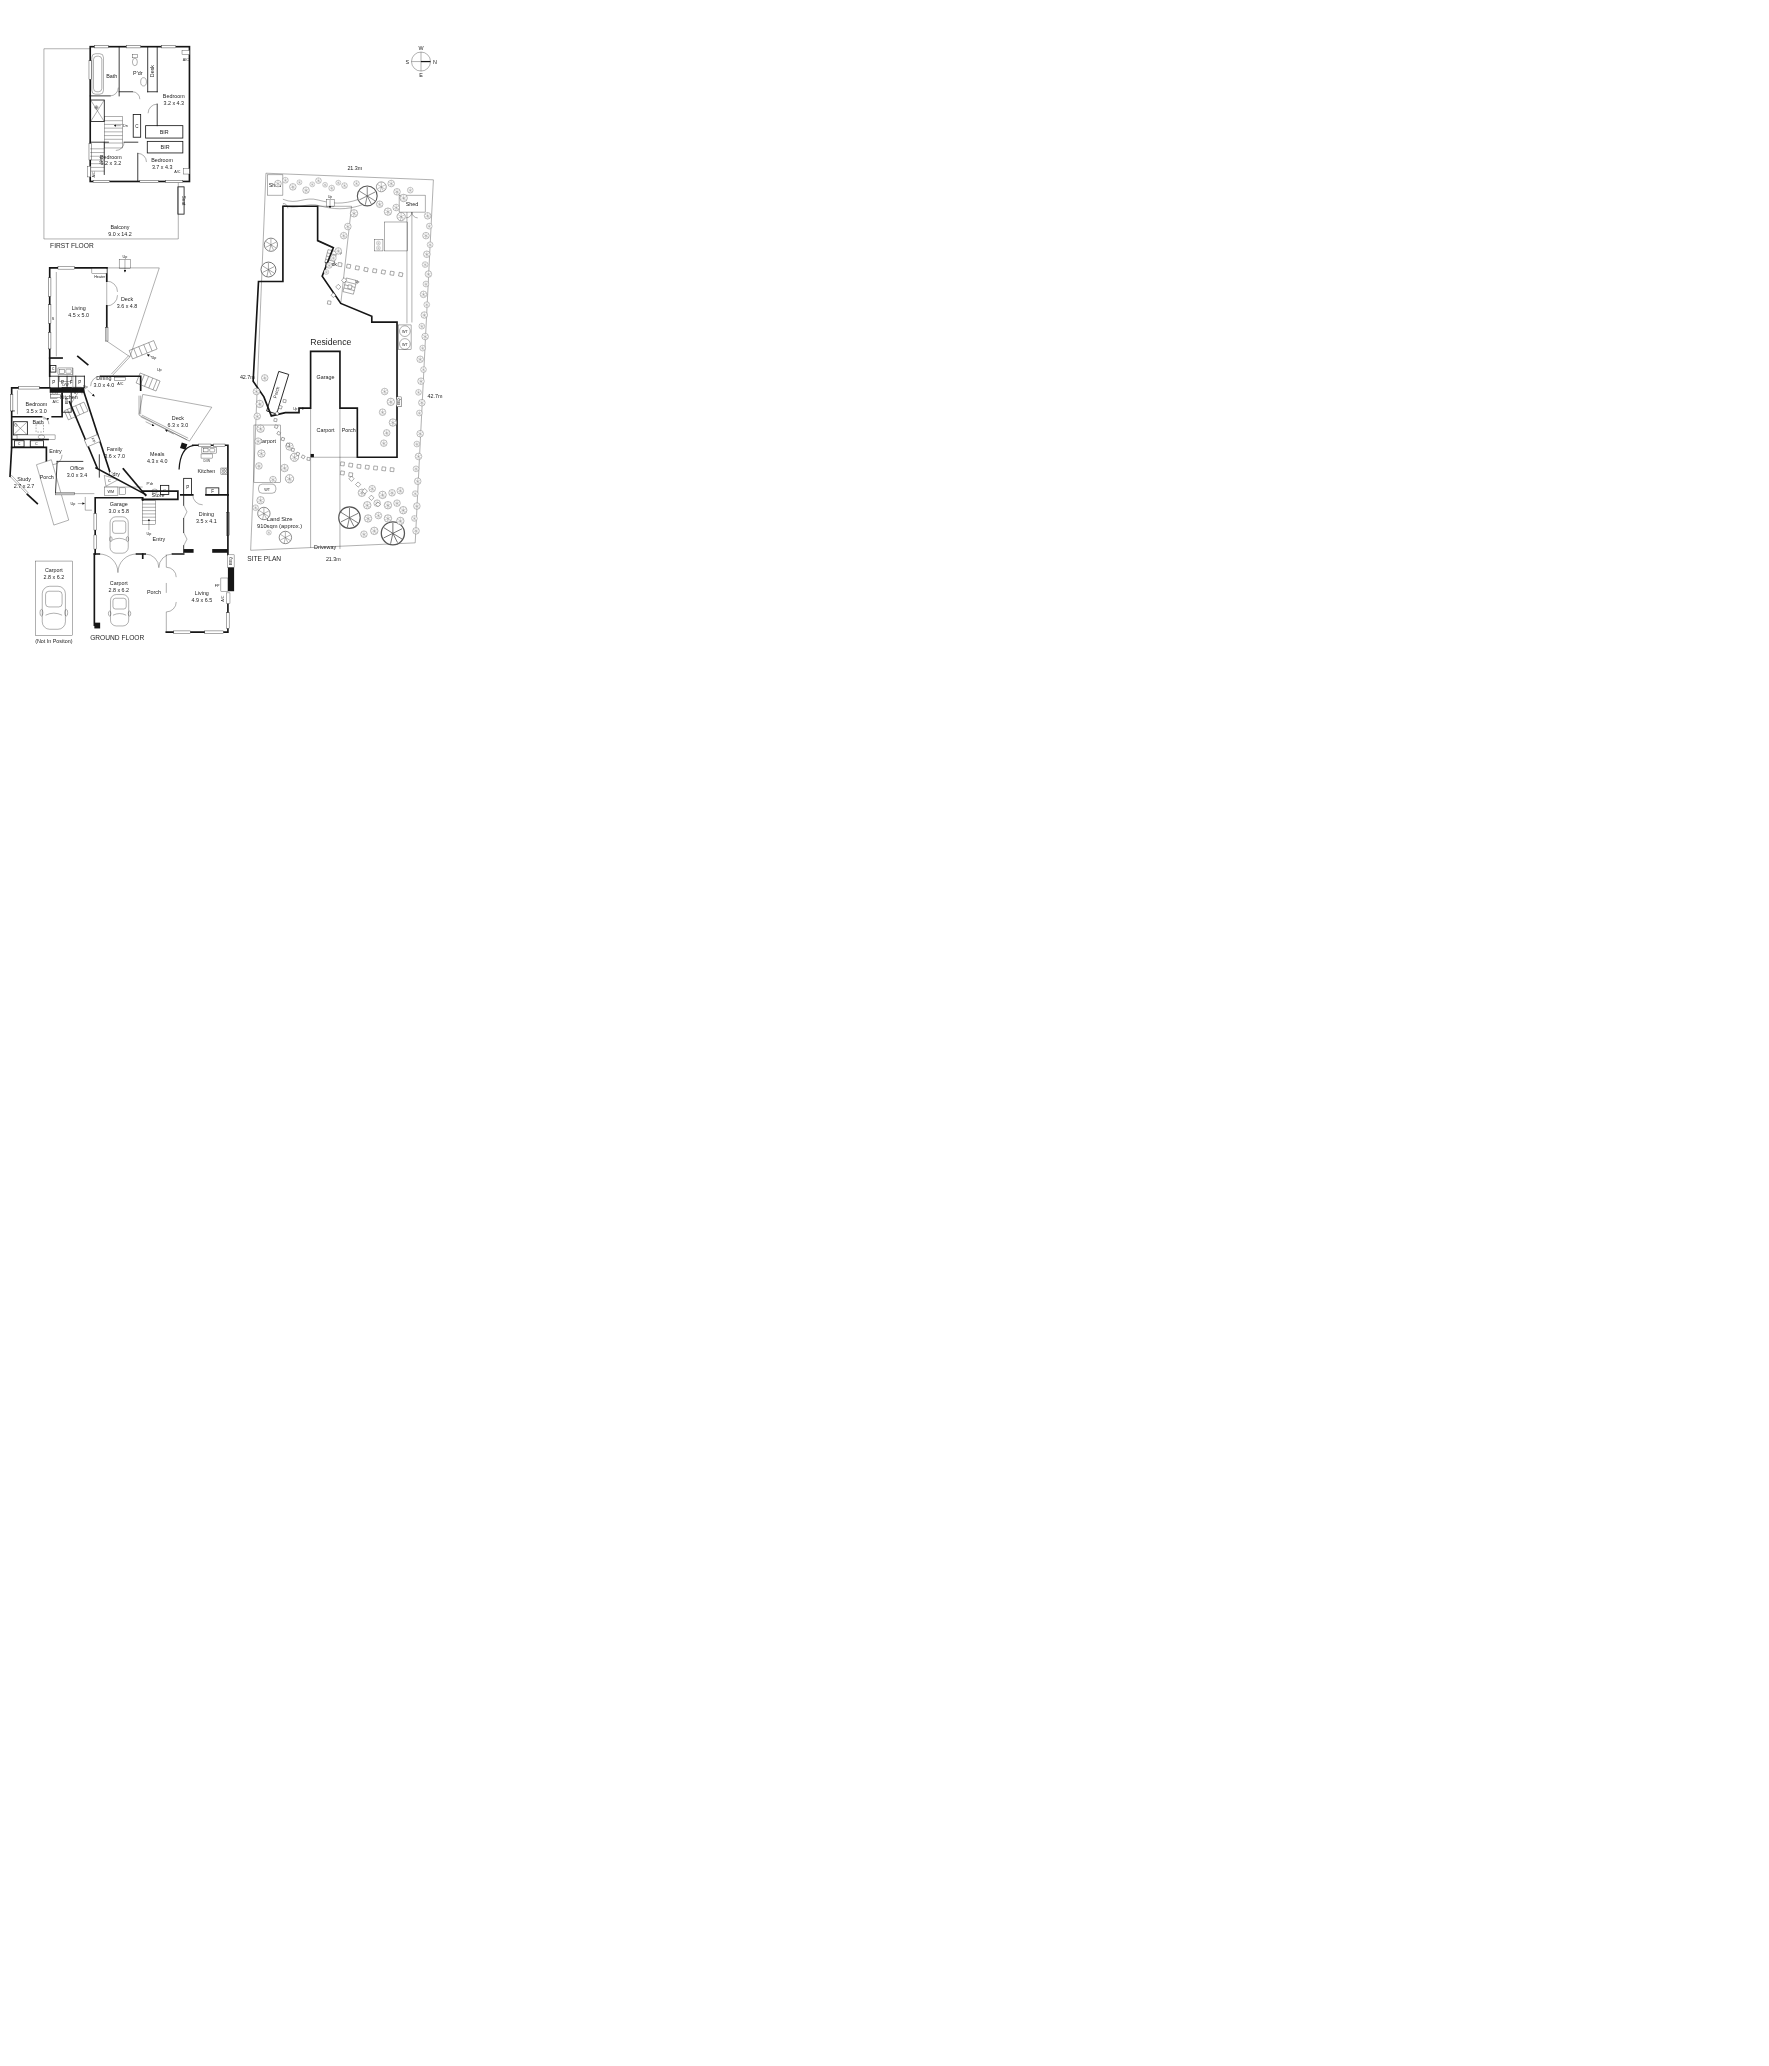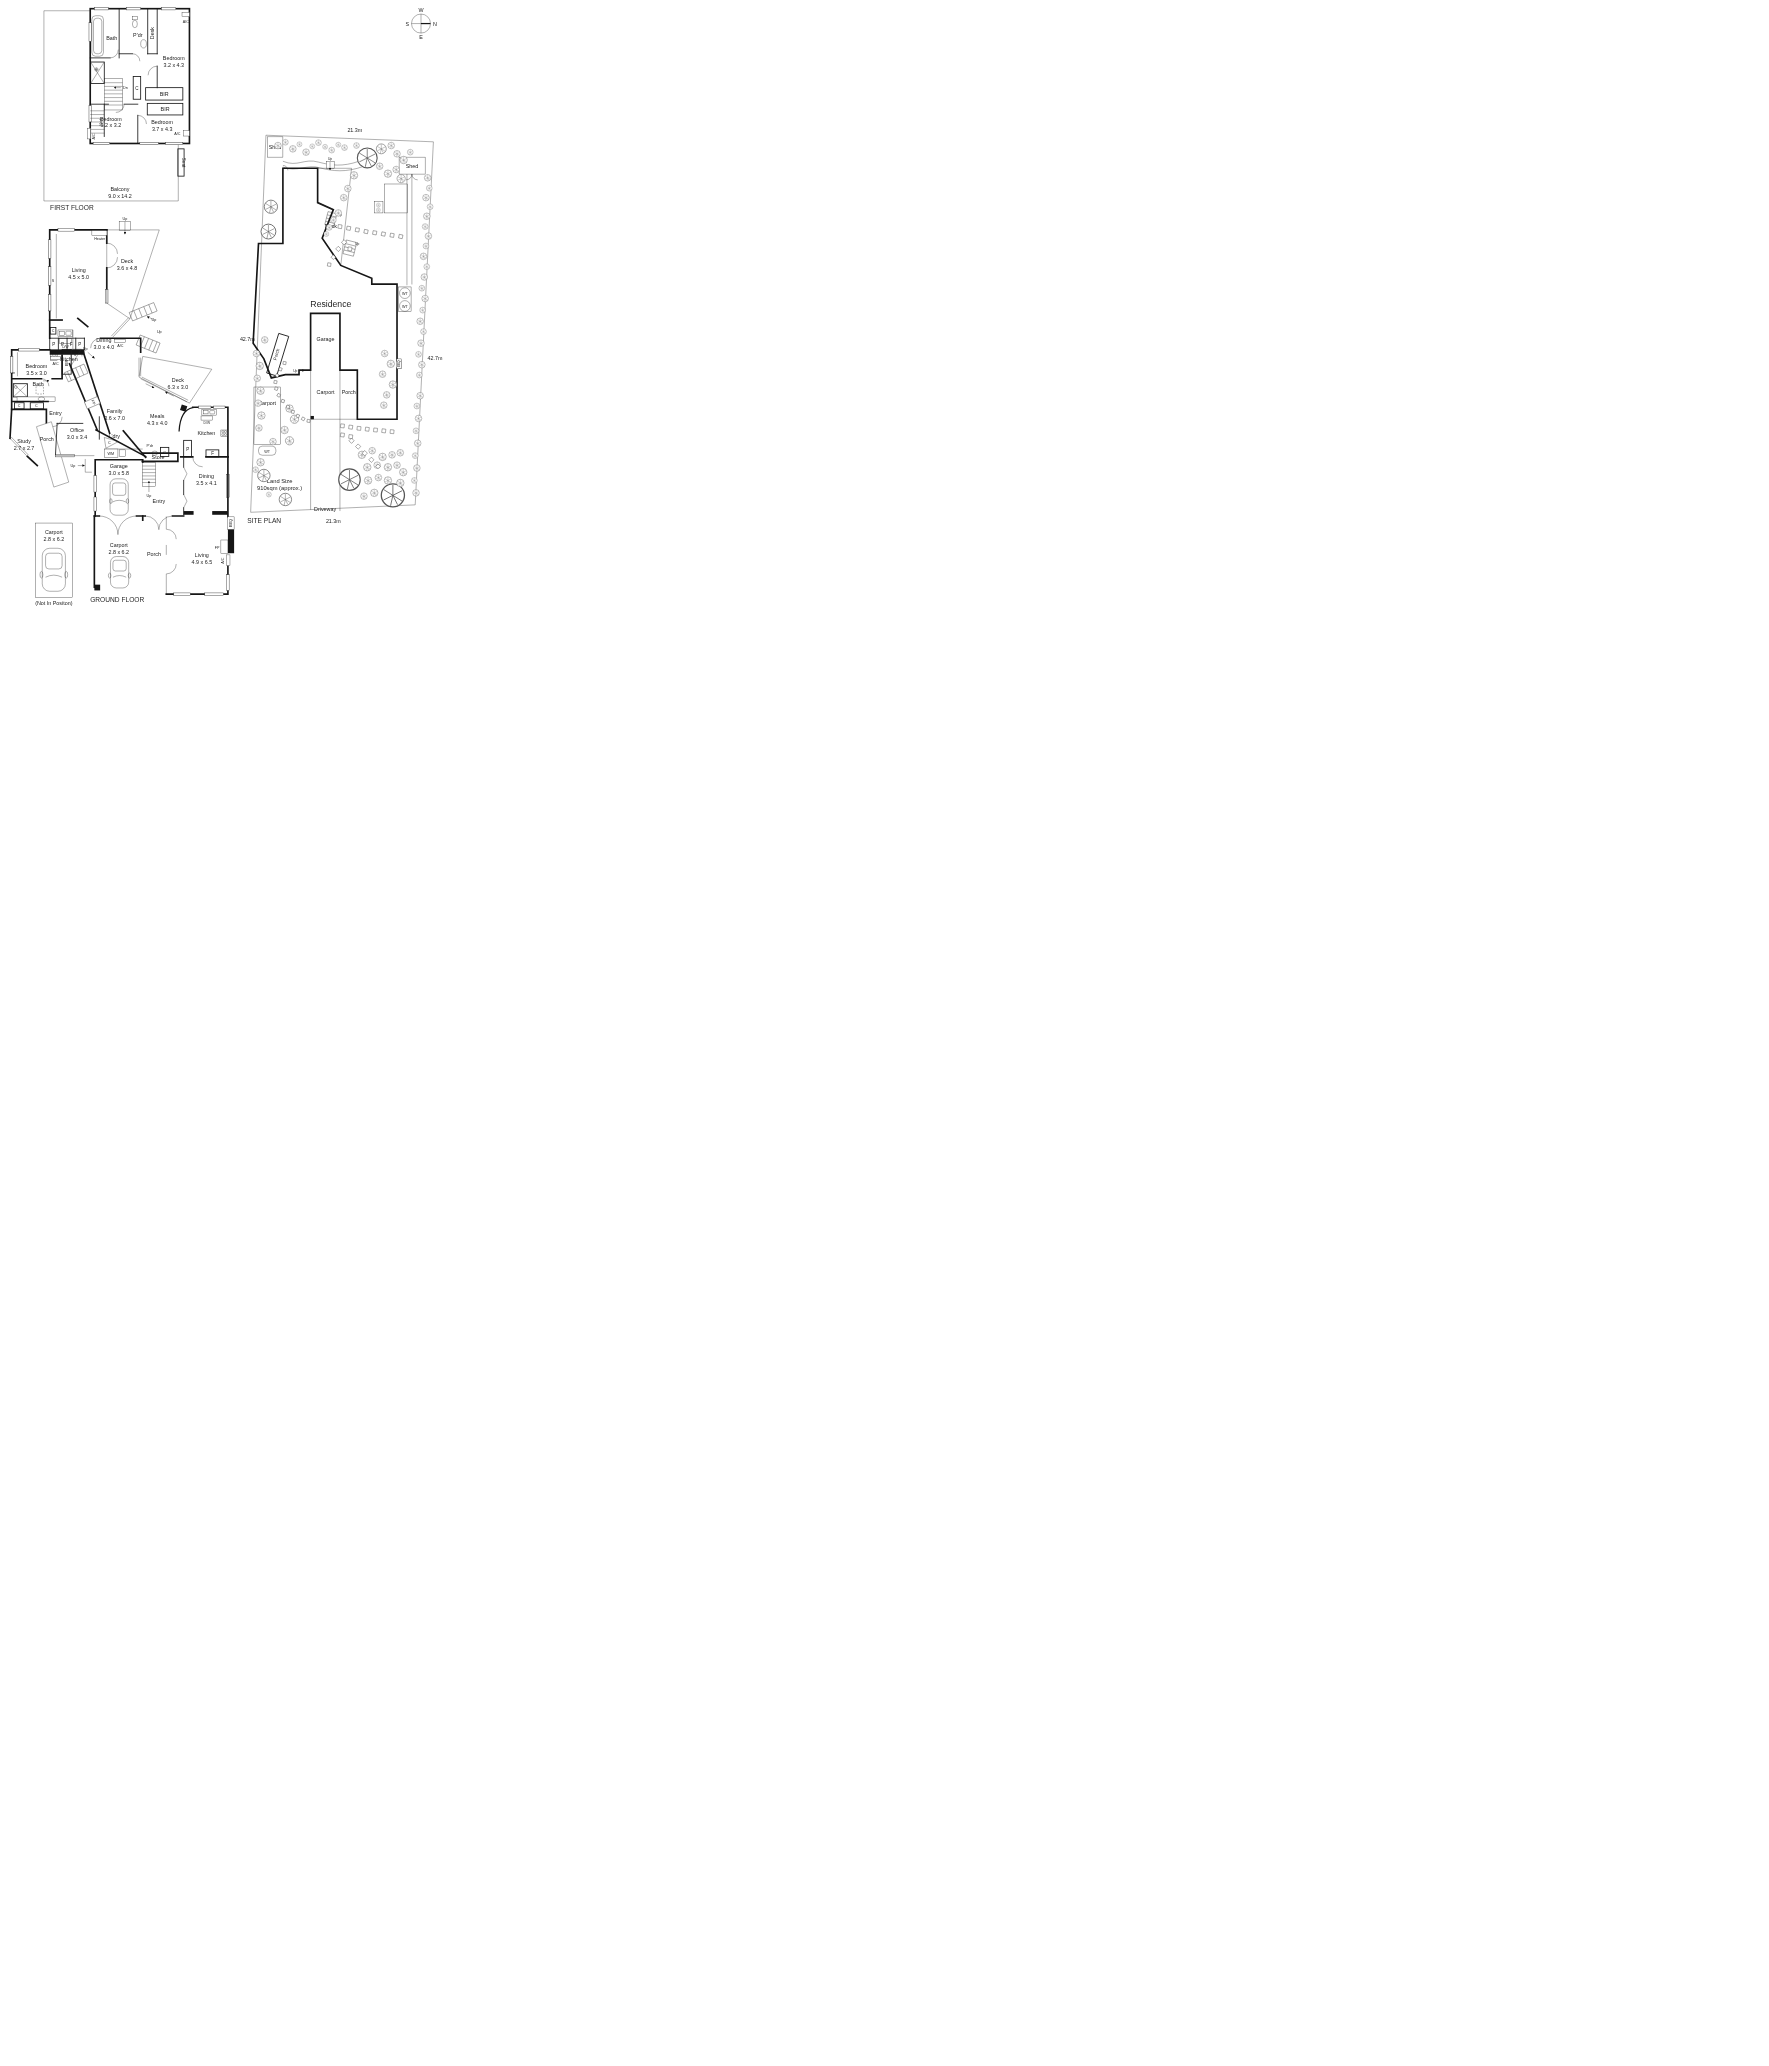--- a/index.html
+++ b/index.html
@@ -1,16 +1,16 @@
 <!DOCTYPE html>
 <html style="font-size:6.6px"><head>
 <meta charset="utf-8">
 <style>
   html,body{margin:0;padding:0;background:#ffffff;}
-  .sheet{width:443px;height:626px;position:relative;background:#fff;}
+  .sheet{width:443px;height:626px;position:relative;background:#fff;margin-top:38px;}
   svg{display:block;}
   svg text{font-family:"Liberation Sans","DejaVu Sans",sans-serif;fill:#1d1d1d;}
   .w4{stroke:#161616;stroke-width:4;fill:none;stroke-linecap:square;stroke-linejoin:miter;}
   .w3{stroke:#161616;stroke-width:3;fill:none;stroke-linecap:square;}
   .w2{stroke:#161616;stroke-width:2;fill:none;stroke-linecap:square;}
   .t{stroke:#2b2b2b;stroke-width:0.9;fill:none;}
   .tf{stroke:#2b2b2b;stroke-width:0.9;fill:#fff;}
   .win{fill:#fff;stroke:#161616;stroke-width:0.9;}
   .blk{fill:#161616;stroke:none;}
   .dash{stroke:#2b2b2b;stroke-width:0.9;fill:none;stroke-dasharray:4 3;}

